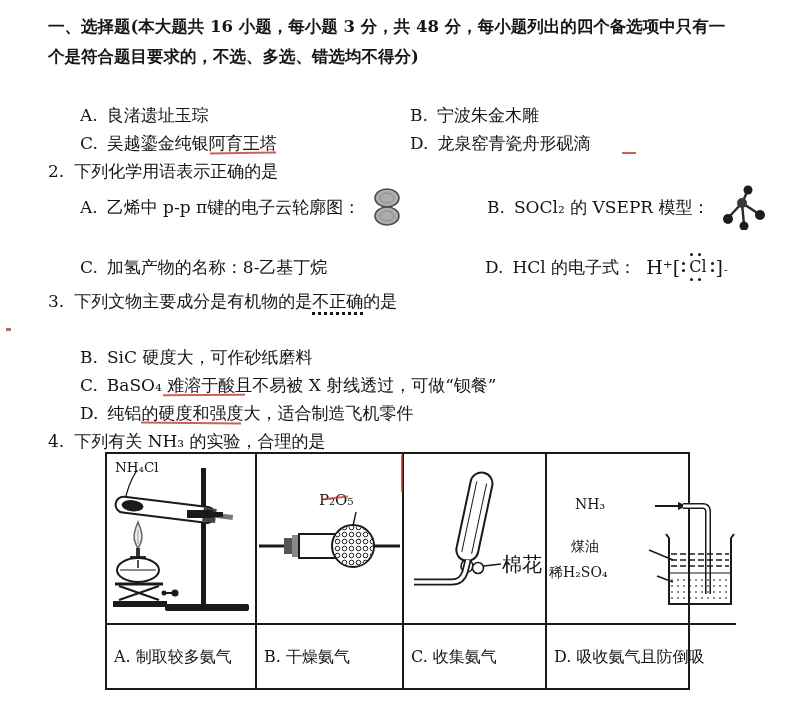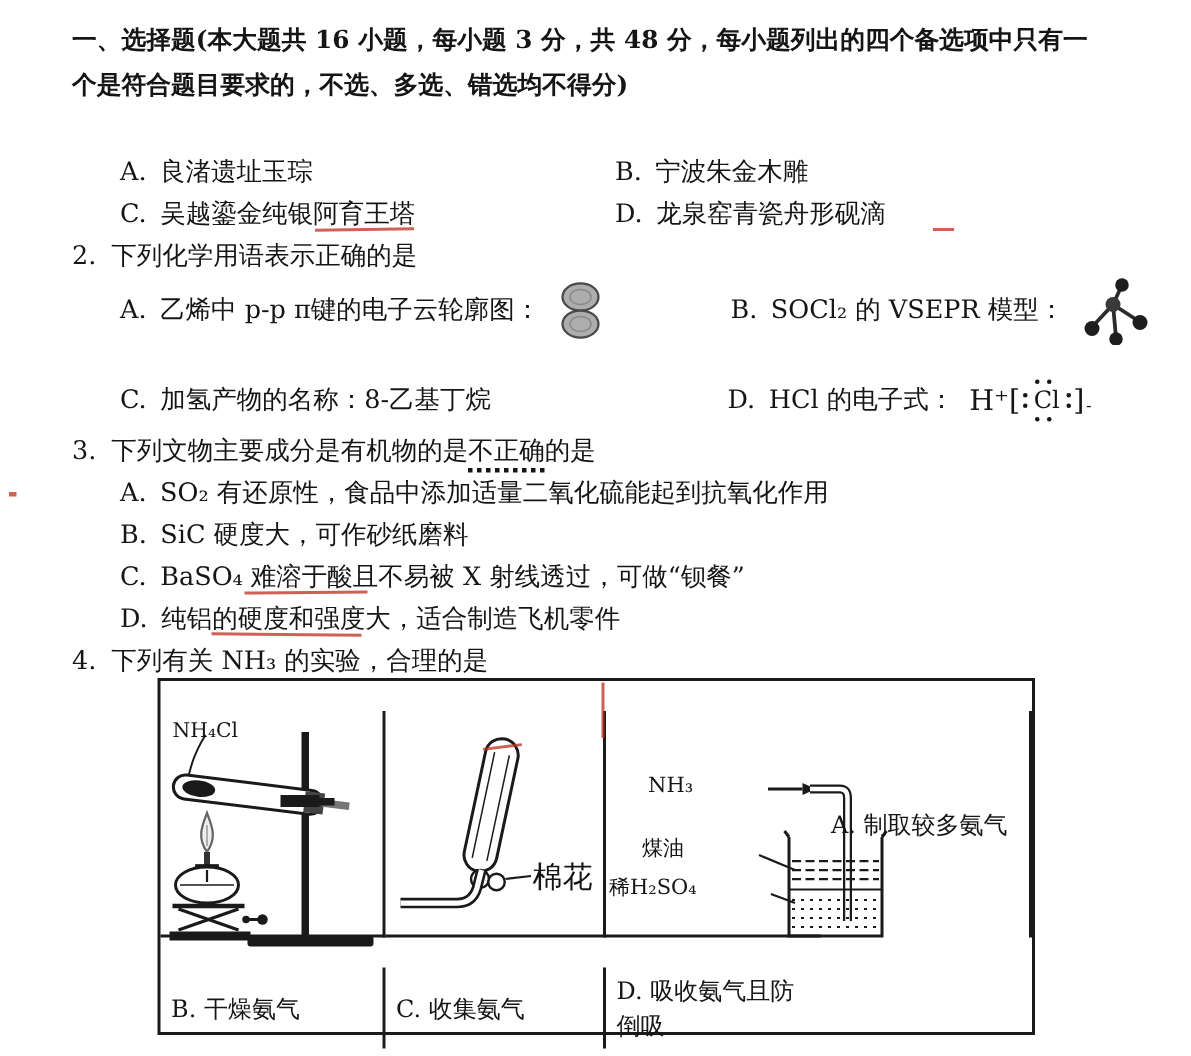--- a/index.html
+++ b/index.html
@@ -25,21 +25,21 @@
   .dot{position:absolute;width:3px;height:3px;border-radius:50%;background:#151515;}
   .dot.l{left:2px;top:6px;box-shadow:0 7px 0 #151515;}
   .dot.r{right:2px;top:6px;box-shadow:0 7px 0 #151515;}
   .dot.t{top:-3px;left:10px;box-shadow:8px 0 0 #151515;}
   .dot.b{bottom:-3px;left:10px;box-shadow:8px 0 0 #151515;}
   .efcharge{font-size:11px;line-height:11px;margin-left:1px;transform:translateY(-2px);}
   
   .qtable{position:absolute;left:105px;top:452px;width:585px;height:238px;box-sizing:border-box;
           border:2px solid #1a1a1a;display:grid;grid-template-columns:150px 147px 143px auto;
           grid-template-rows:171px auto;}
-  .tcell{position:relative;border-right:2px solid #1a1a1a;border-bottom:2px solid #1a1a1a;box-sizing:border-box;margin-top:20px;}
+  .tcell{position:relative;border-right:2px solid #1a1a1a;border-bottom:2px solid #1a1a1a;box-sizing:border-box;}
   .tcell.lastcol{border-right:none;padding-left:48px;}
   .tcell.cap{border-bottom:none;display:flex;align-items:center;padding:4px 7px;
              font-size:16px;line-height:23px;white-space:normal;}
   .figlabel{position:absolute;font-size:13.5px;line-height:16px;white-space:nowrap;}
   .redmark{position:absolute;background:rgba(191,53,39,0.78);}
   svg{display:block;}
 </style>
 </head>
 <body>
 
@@ -113,23 +113,20 @@
         <span class="dot t"></span>
         <span class="dot b"></span>
       </span>
       <span class="bracket">]</span>
       <span class="efcharge">-</span>
     </span>
   </div>
 
   <div class="ln" style="left:48px;top:290px">
     <span class="qnum">3.</span><span>下列文物主要成分是有机物的是</span><span class="emph">不正确</span><span>的是</span>
-  </div>
-  <div class="ln" style="left:80px;top:318px">
-    <span class="lbl">A.</span><span>SO₂ 有还原性，食品中添加适量二氧化硫能起到抗氧化作用</span>
   </div>
   <div class="ln" style="left:80px;top:346px">
     <span class="lbl">B.</span><span>SiC 硬度大，可作砂纸磨料</span>
   </div>
   <div class="ln" style="left:80px;top:374px">
     <span class="lbl">C.</span><span>BaSO₄ 难溶于酸且不易被 X 射线透过，可做“钡餐”</span>
   </div>
   <div class="ln" style="left:80px;top:402px">
     <span class="lbl">D.</span><span>纯铝的硬度和强度大，适合制造飞机零件</span>
   </div>
@@ -166,20 +163,40 @@
           <line x1="52" y1="132" x2="12" y2="146" stroke="#1a1a1a" stroke-width="2.2"></line>
           <circle cx="57" cy="139" r="2.5" fill="#1a1a1a"></circle>
           <line x1="57" y1="139" x2="67" y2="139" stroke="#1a1a1a" stroke-width="2"></line>
           <circle cx="68" cy="139" r="3.5" fill="#1a1a1a"></circle>
           <rect x="6" y="147" width="54" height="6" fill="#1a1a1a"></rect>
         </svg>
       </span>
       <span class="figlabel" style="left:8px;top:5px">NH₄Cl</span>
     </div>
 
+    <div class="tcell">
+      <span>
+        <svg width="145" height="169" viewBox="0 0 145 169">
+          <defs>
+            <pattern id="granules" width="7" height="7" patternUnits="userSpaceOnUse">
+              <circle cx="3.5" cy="3.5" r="2.3" fill="#fff" stroke="#1a1a1a" stroke-width="1"></circle>
+            </pattern>
+          </defs>
+          <line x1="2" y1="92" x2="28" y2="92" stroke="#1a1a1a" stroke-width="3"></line>
+          <rect x="27" y="84" width="8" height="16" fill="#555"></rect>
+          <rect x="35" y="81" width="7" height="22" fill="#888"></rect>
+          <rect x="42" y="80" width="40" height="24" fill="#fff" stroke="#1a1a1a" stroke-width="2"></rect>
+          <circle cx="96" cy="92" r="21" fill="#fff" stroke="#1a1a1a" stroke-width="2"></circle>
+          <circle cx="96" cy="92" r="20" fill="url(#granules)"></circle>
+          <line x1="117" y1="92" x2="143" y2="92" stroke="#1a1a1a" stroke-width="3"></line>
+          <line x1="99" y1="58" x2="96" y2="72" stroke="#1a1a1a" stroke-width="1.4"></line>
+        </svg>
+      </span>
+      <span class="figlabel" style="left:62px;top:38px;font-size:15px">P₂O₅</span>
+    </div>
 
     <div class="tcell">
       <span>
         <svg width="141" height="169" viewBox="0 0 141 169">
           <g transform="rotate(12 72 60)">
             <rect x="60" y="18" width="22" height="90" rx="11" fill="#fff" stroke="#1a1a1a" stroke-width="2"></rect>
             <line x1="66" y1="28" x2="66" y2="100" stroke="#1a1a1a" stroke-width="1"></line>
             <line x1="76" y1="28" x2="76" y2="100" stroke="#1a1a1a" stroke-width="1"></line>
           </g>
           <circle cx="63" cy="112" r="6" fill="#fff" stroke="#1a1a1a" stroke-width="1.6"></circle>

